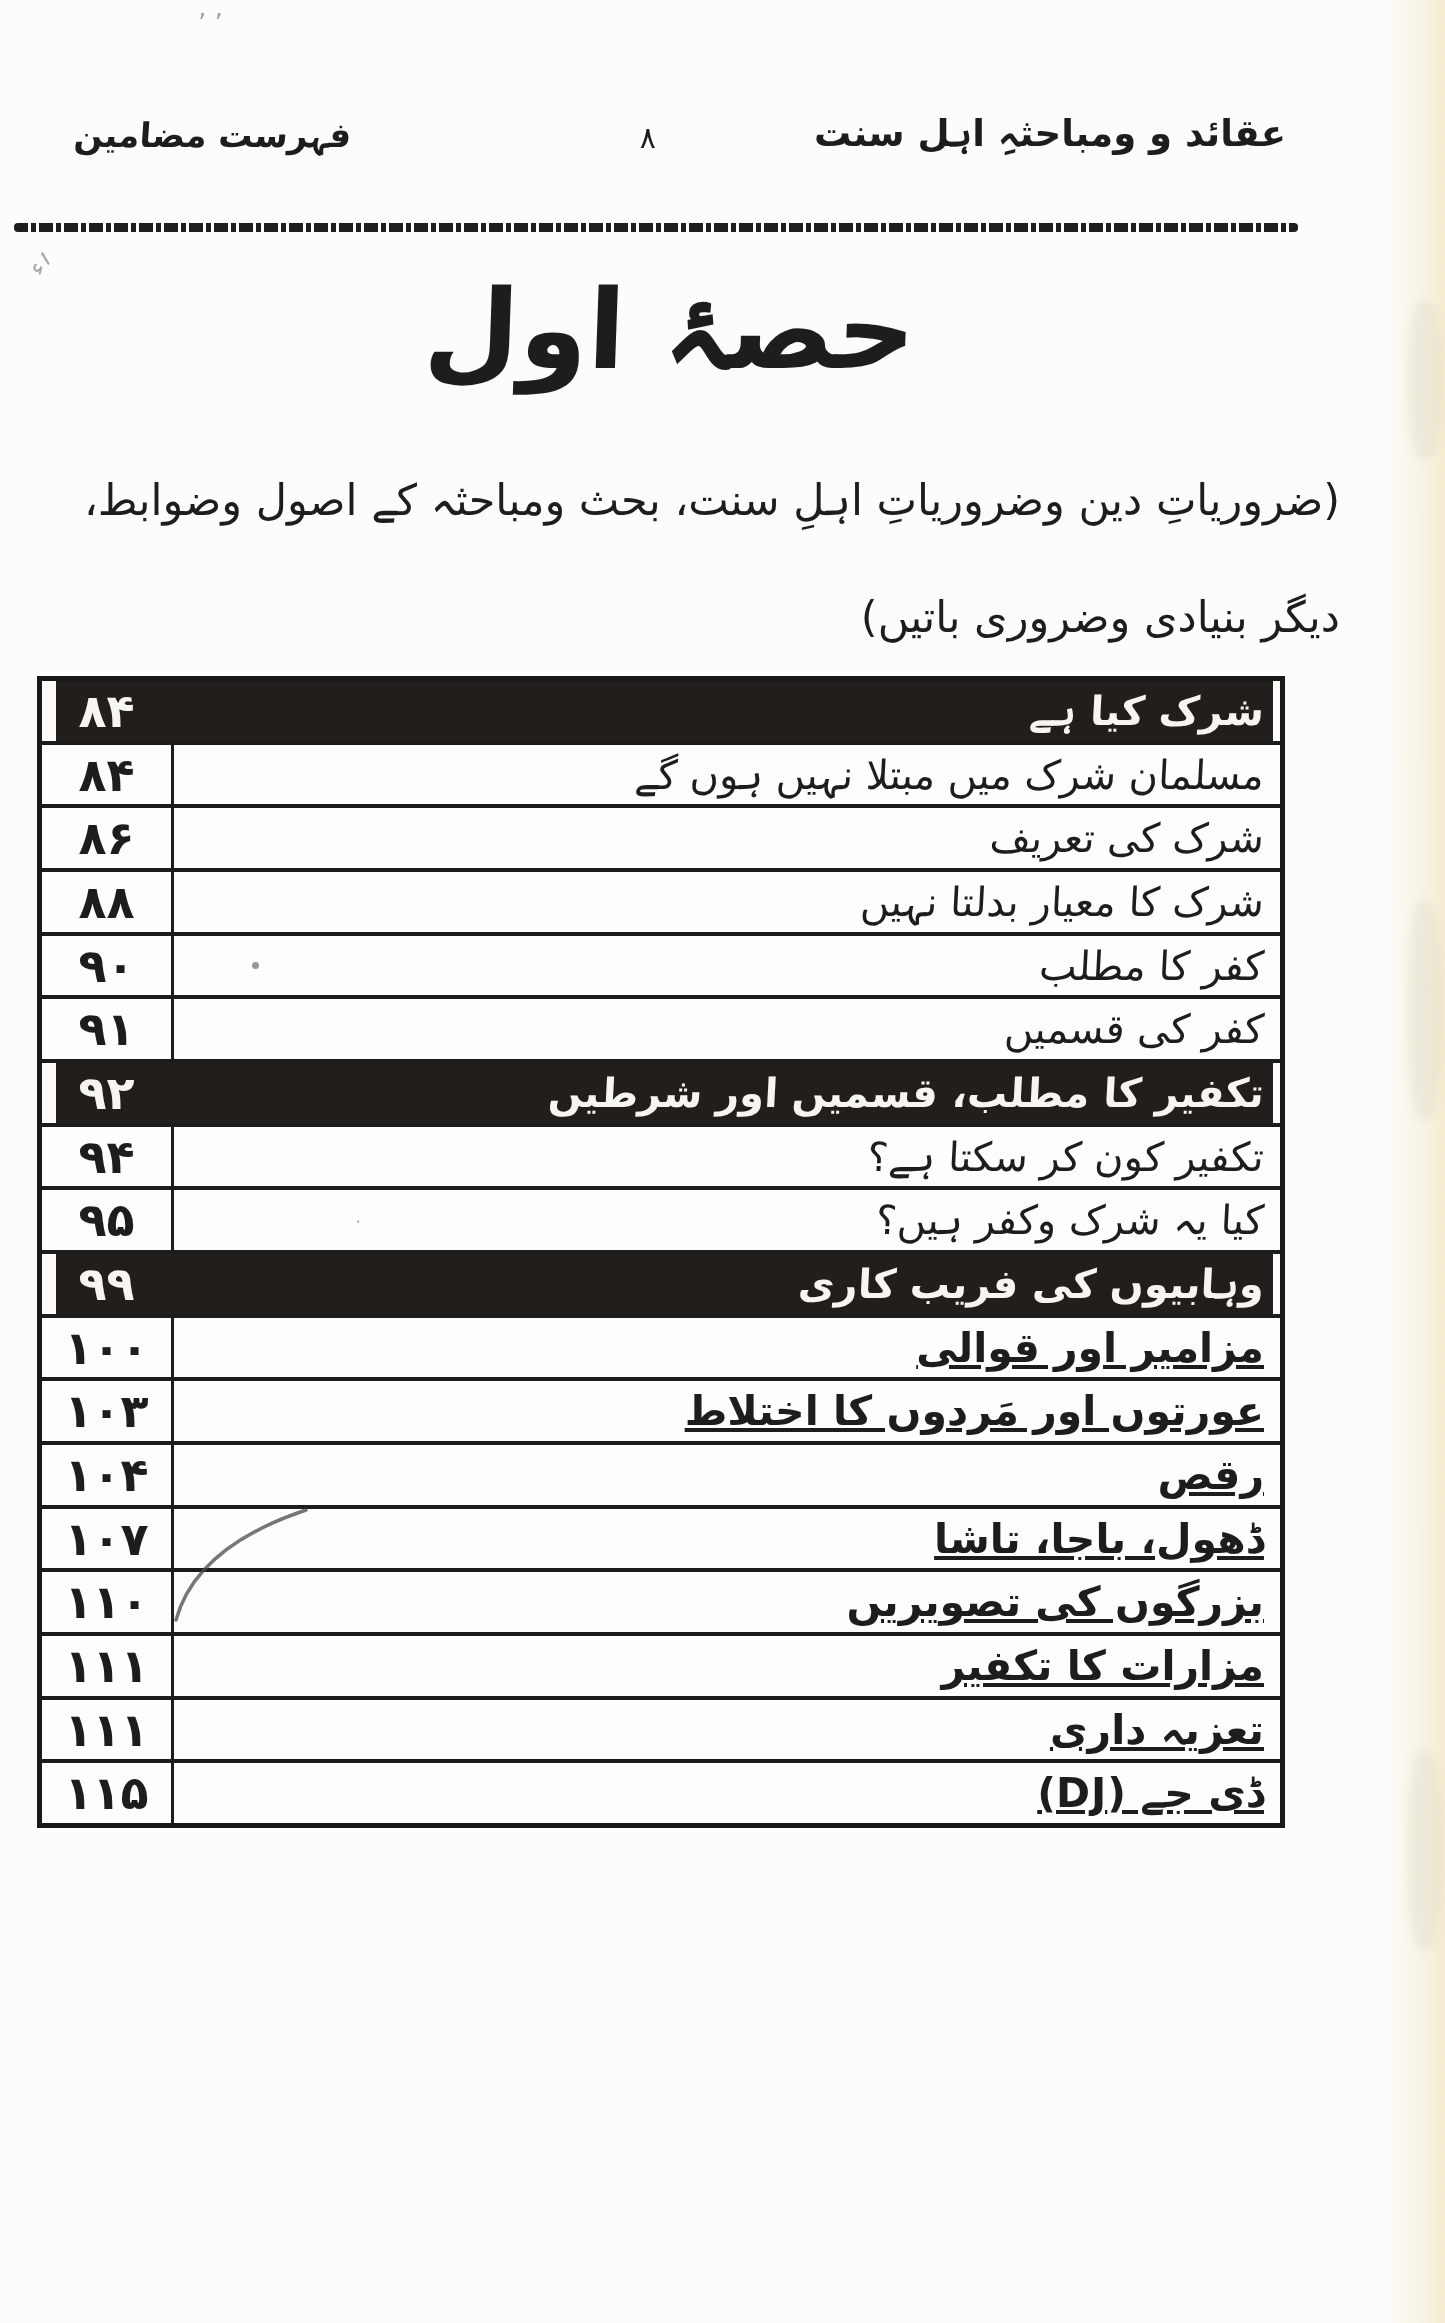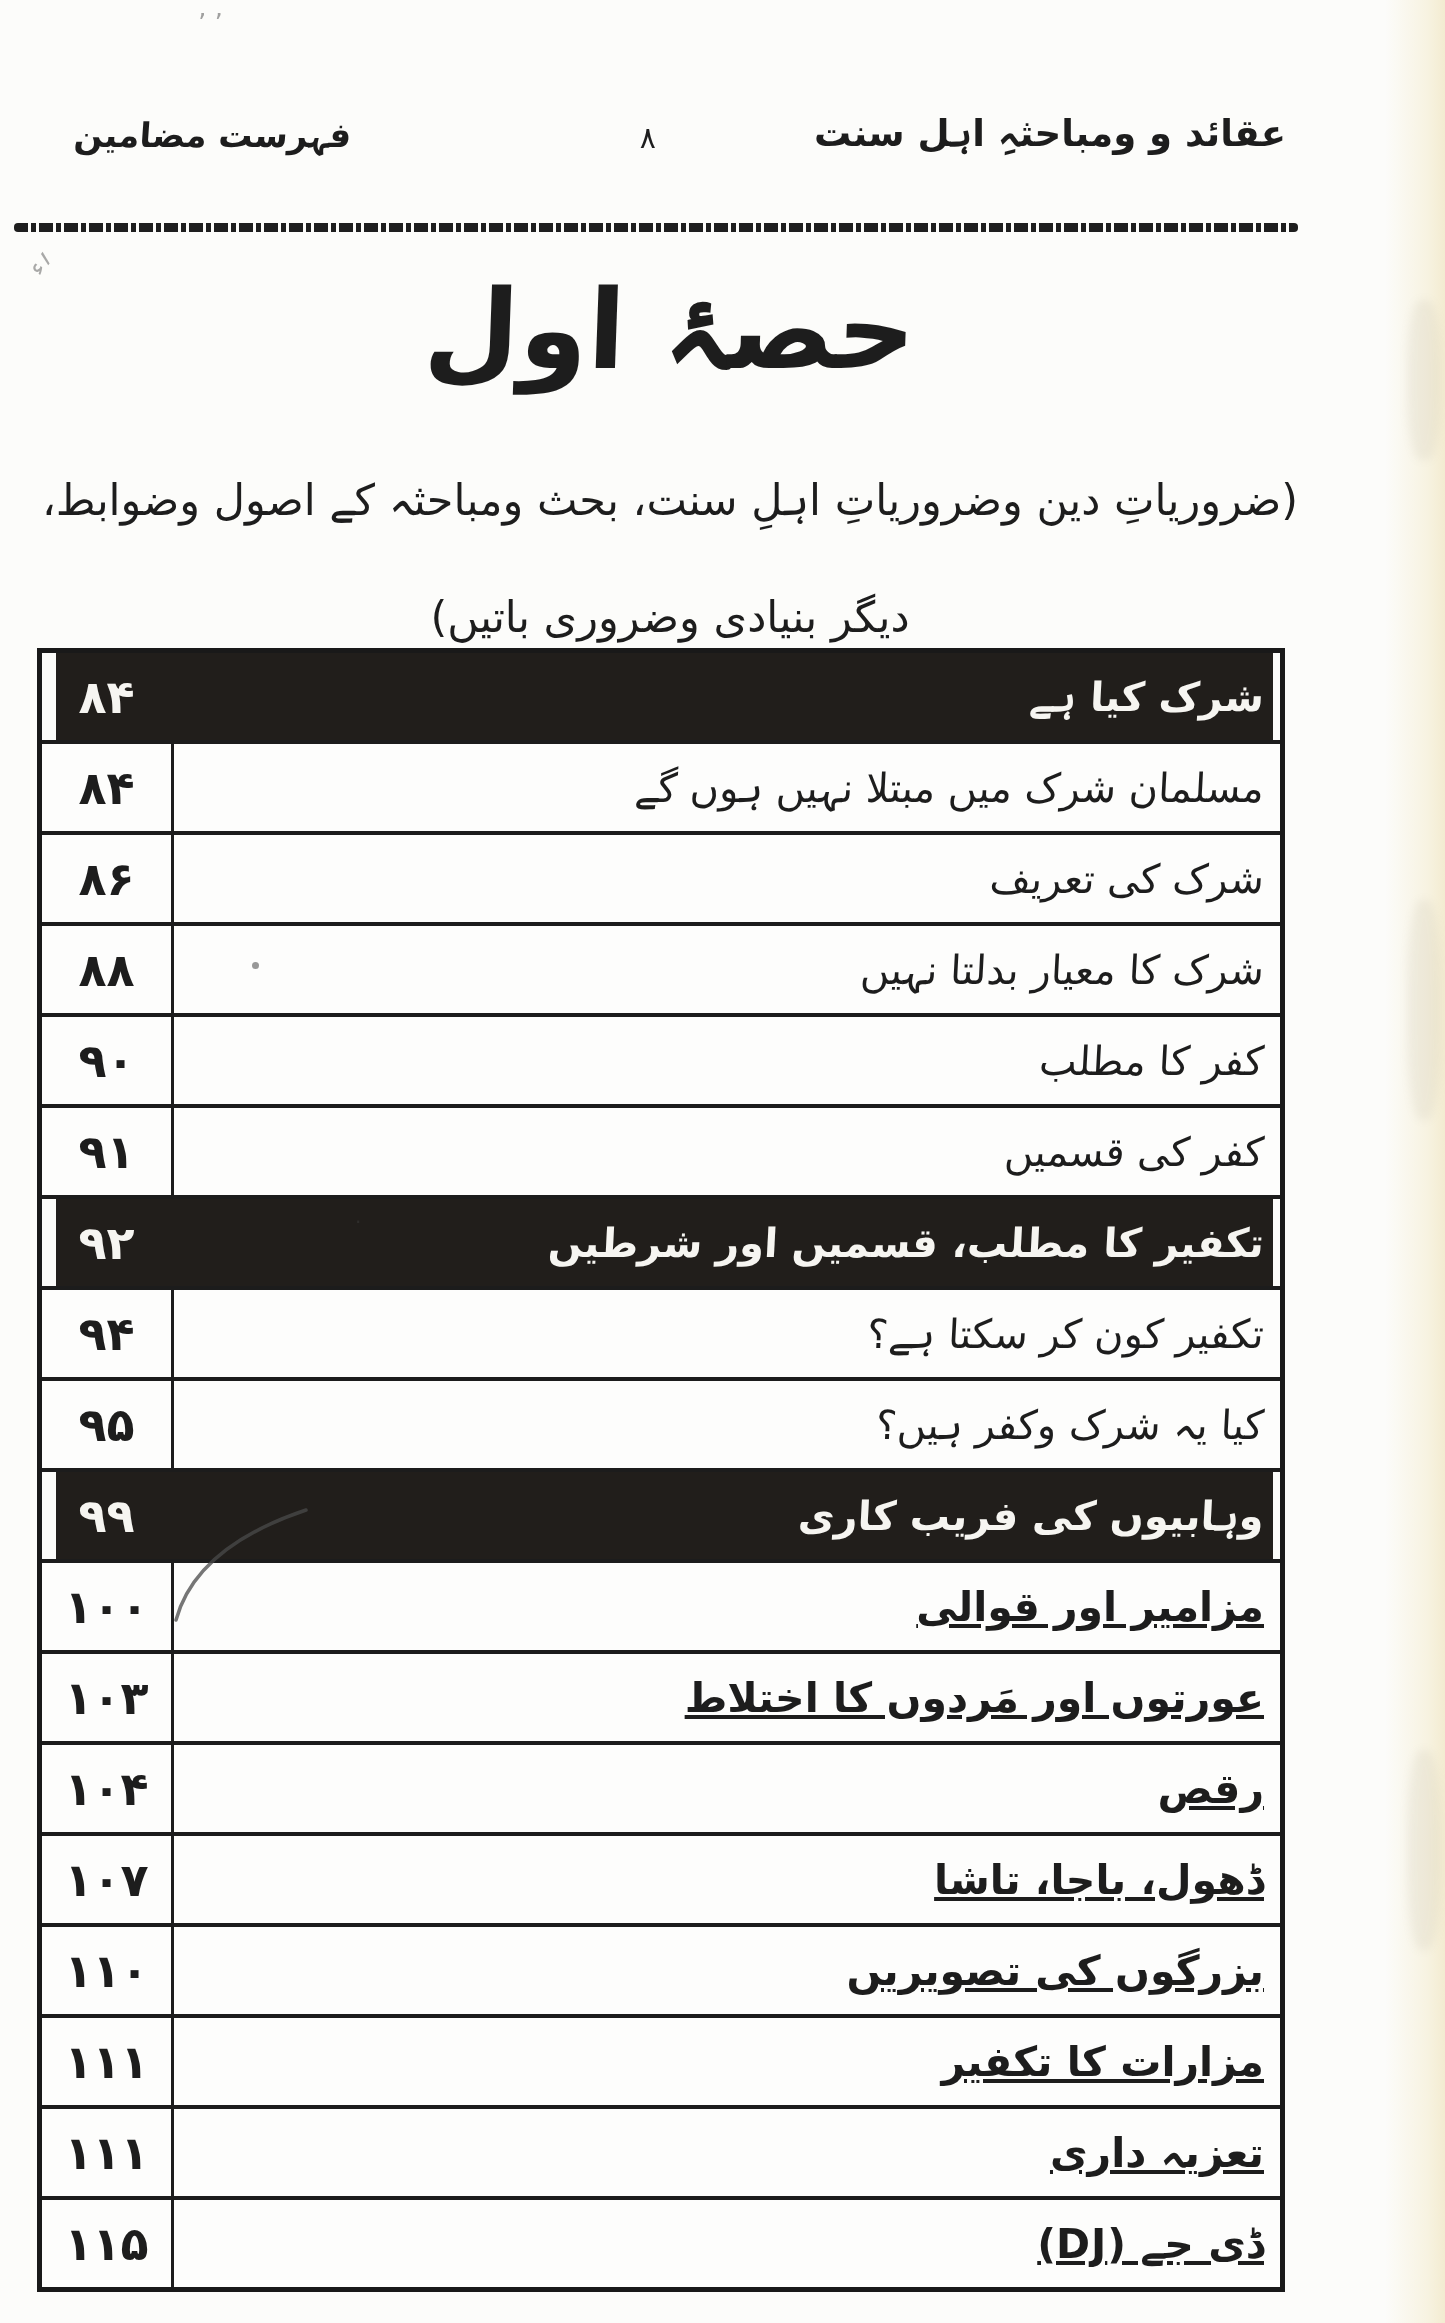--- a/index.html
+++ b/index.html
@@ -34,28 +34,28 @@
       repeating-linear-gradient(90deg, rgba(0,0,0,0) 0 17px, #1e1e1e 17px 22px, rgba(0,0,0,0) 22px 25px);
     border-radius:4px;
   }
   
   .part-title{
     position:absolute;top:248px;left:0;width:1340px;text-align:center;
     font-size:110px;line-height:1.5;font-weight:600;direction:rtl;
     transform:skewX(-2deg);
   }
   .sub1,.sub2{
-    position:absolute;left:0;width:1340px;text-align:center;direction:rtl;
+    position:absolute;left:0;width:1340px;text-align:right;direction:rtl;
     font-size:43px;font-weight:500;
   }
   .sub1{top:475px;}
   .sub2{top:592px;}
   
   .toc{
-    position:absolute;top:648px;left:37px;width:1248px;height:1644px;
+    position:absolute;top:676px;left:37px;width:1248px;height:1152px;
     display:flex;flex-direction:column;
     border:5px solid #191919;box-sizing:border-box;
     background:#fdfdfc;
   }
   .row{flex:1;display:flex;position:relative;}
   .row + .row{border-top:4px solid #1c1c1c;}
   .cell{display:flex;align-items:center;}
   .num{
     width:132px;flex:0 0 132px;justify-content:center;
     border-right:3px solid #1c1c1c;box-sizing:border-box;

